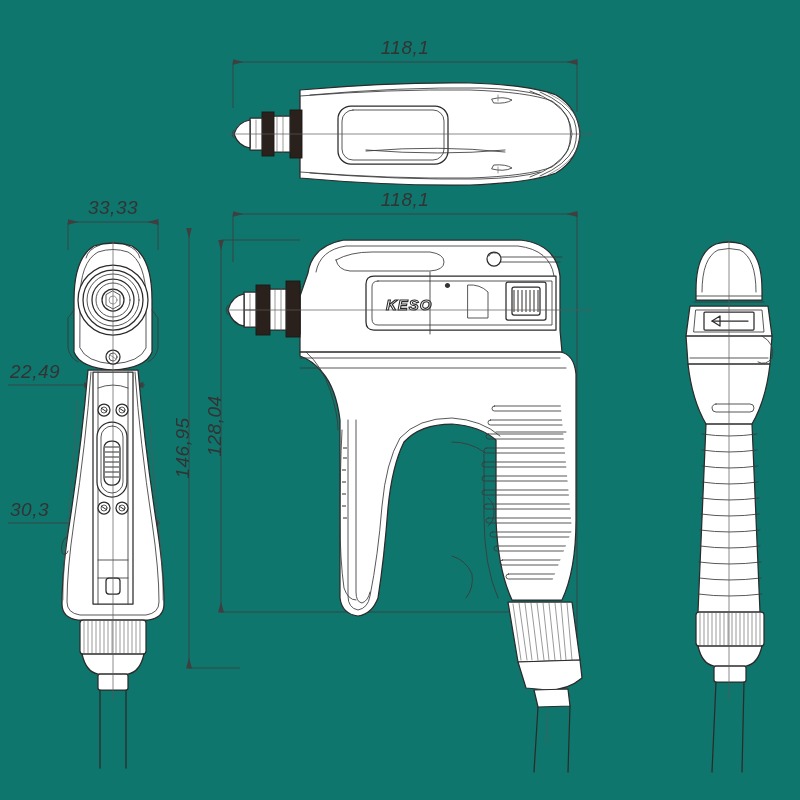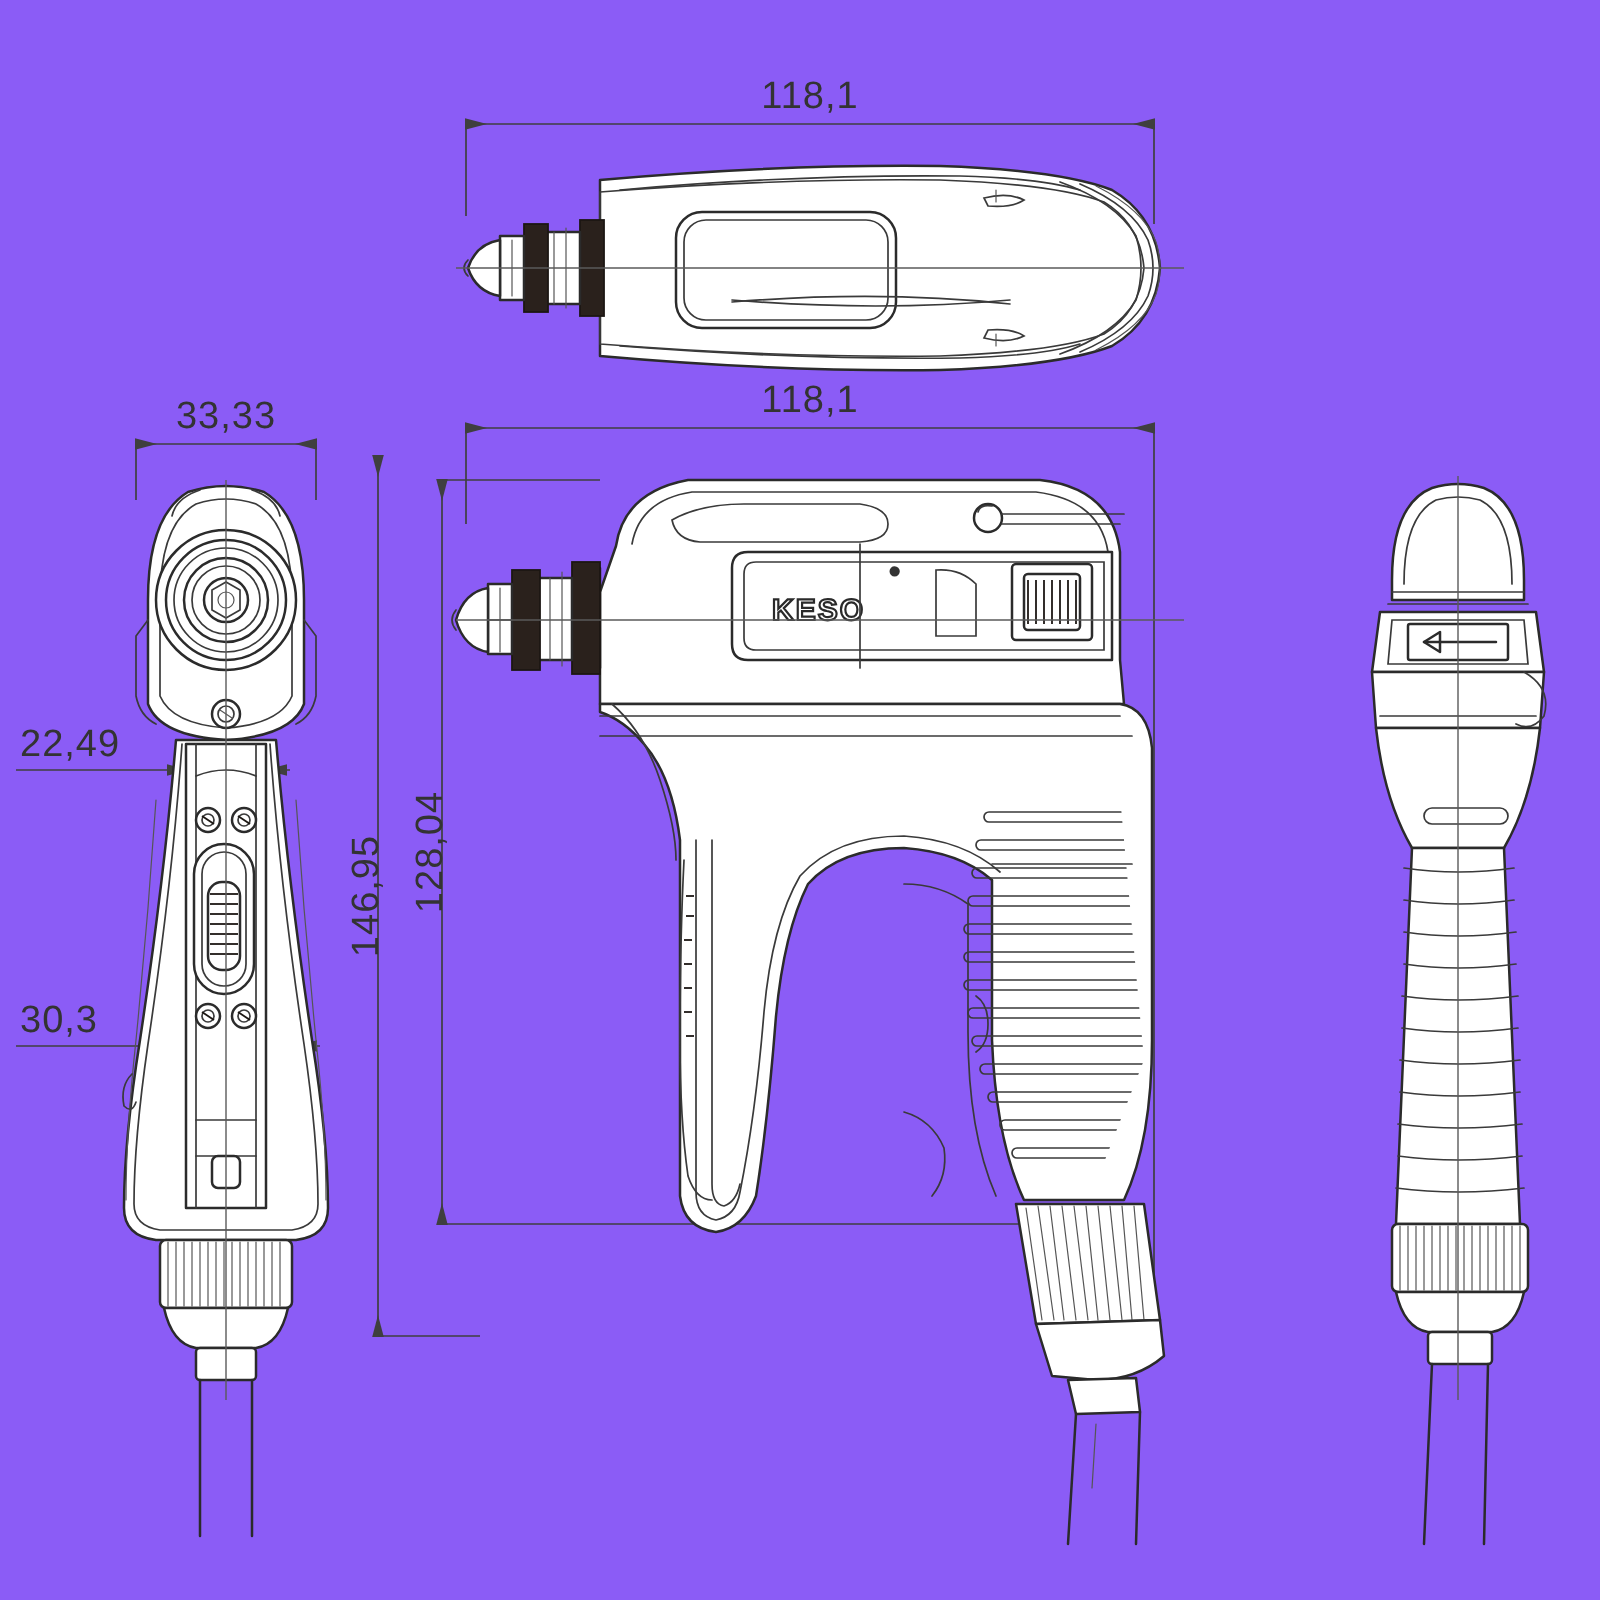--- a/index.html
+++ b/index.html
@@ -2,21 +2,21 @@
 <html><head>
 <meta charset="utf-8">
 <title>Technical Drawing</title>
 <style>
   html,body{margin:0;padding:0;background:#ffffff;}
   body{
     width:800px;height:800px;overflow:hidden;
     font-family:"Liberation Sans", sans-serif;
     color:#1a1a1a;
   }
-  #sheet{position:relative;width:800px;height:800px;background:#8b5cf6;}
+  #sheet{position:relative;width:800px;height:800px;background:#0f766e;font-style:italic;}
   #drawing{position:absolute;left:0;top:0;width:800px;height:800px;}
   .dimtext{
     font-family:"Liberation Sans", sans-serif;
     font-size:19px;
     fill:#333333;
     letter-spacing:0.5px;
   }
   .logotext{
     font-family:"Liberation Sans", sans-serif;
     font-weight:bold;

